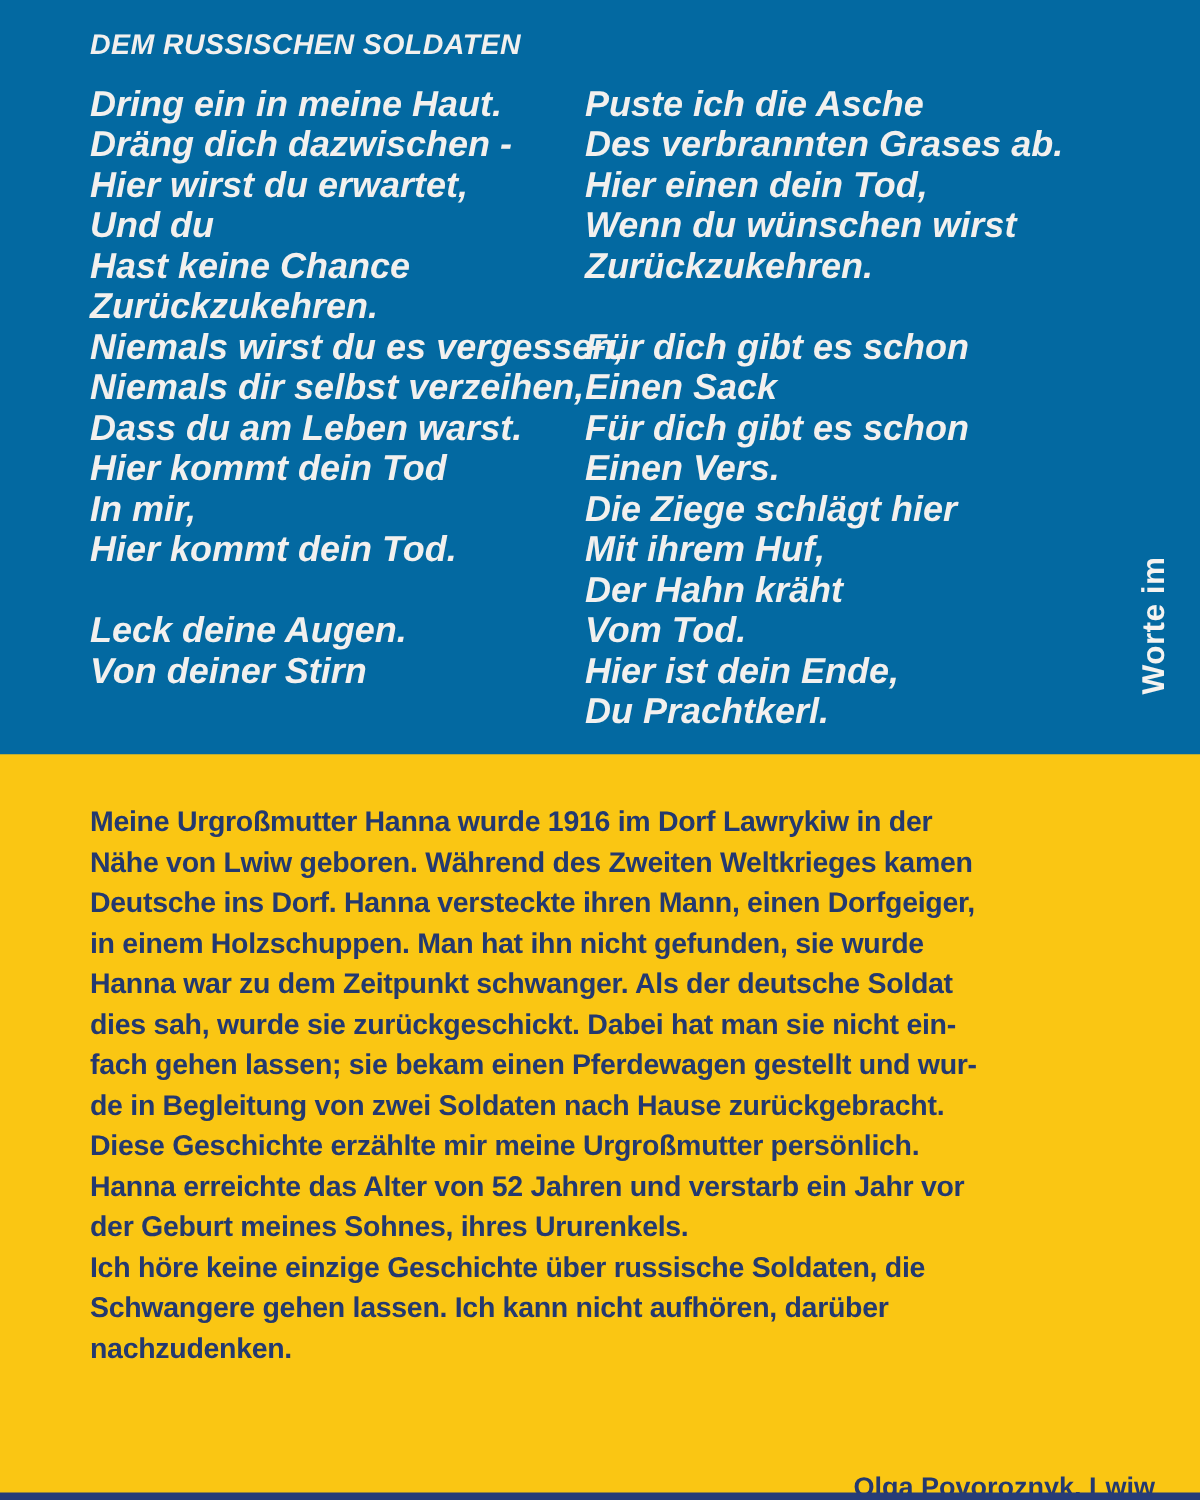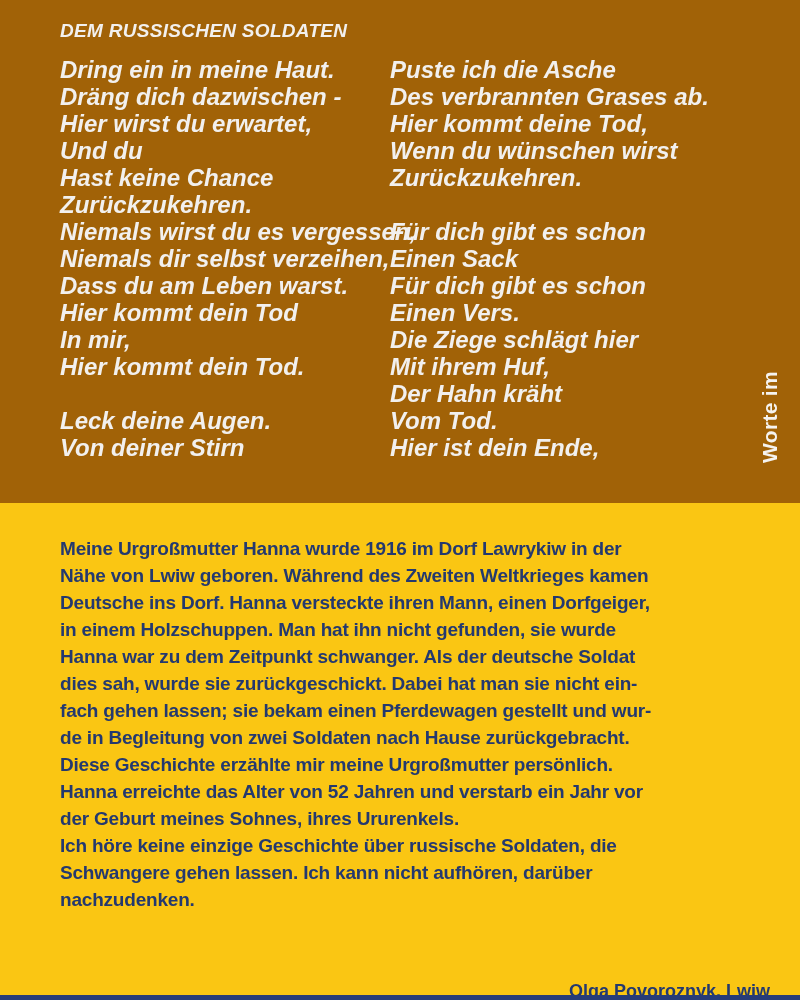--- a/index.html
+++ b/index.html
@@ -10,21 +10,21 @@
     overflow: hidden;
     background: #fac613;
     font-family: "Liberation Sans", sans-serif;
   }
 
   
   .blue-section {
     position: absolute;
     left: 0; top: 0;
     width: 800px; height: 503px;
-    background: #a16207;
+    background: #0369a1;
   }
   .poem-title {
     position: absolute;
     left: 60px; top: 20px;
     margin: 0;
     font-size: 19px;
     font-weight: bold;
     font-style: italic;
     letter-spacing: 0.3px;
     color: #f2f0ee;
@@ -118,33 +118,34 @@
         <div>In mir,</div>
         <div>Hier kommt dein Tod.</div>
         <div>&nbsp;</div>
         <div>Leck deine Augen.</div>
         <div>Von deiner Stirn</div>
       </div>
 
     <div class="poem-col col2">
         <div>Puste ich die Asche</div>
         <div>Des verbrannten Grases ab.</div>
-        <div>Hier kommt deine Tod,</div>
+        <div>Hier einen dein Tod,</div>
         <div>Wenn du wünschen wirst</div>
         <div>Zurückzukehren.</div>
         <div>&nbsp;</div>
         <div>Für dich gibt es schon</div>
         <div>Einen Sack</div>
         <div>Für dich gibt es schon</div>
         <div>Einen Vers.</div>
         <div>Die Ziege schlägt hier</div>
         <div>Mit ihrem Huf,</div>
         <div>Der Hahn kräht</div>
         <div>Vom Tod.</div>
         <div>Hier ist dein Ende,</div>
+        <div>Du Prachtkerl.</div>
       </div>
 
     <div class="vert vert-top">
       <span>Worte im</span>
     </div>
   </section>
 
   <section class="yellow-section">
     <div class="story">
         <div>Meine Urgroßmutter Hanna wurde 1916 im Dorf Lawrykiw in der</div>

